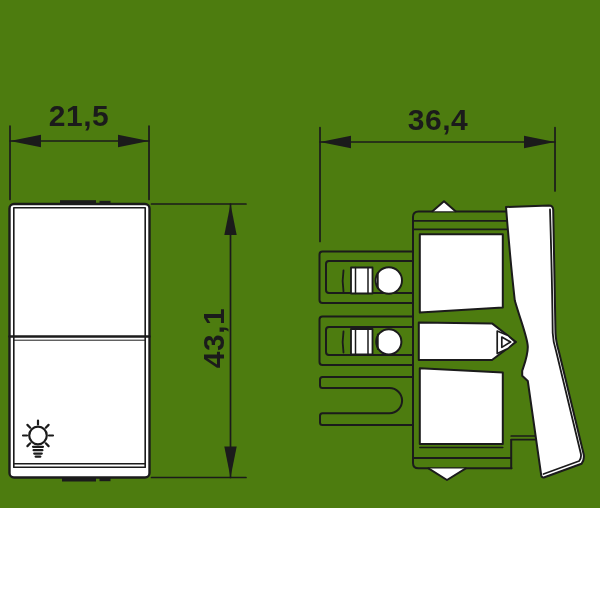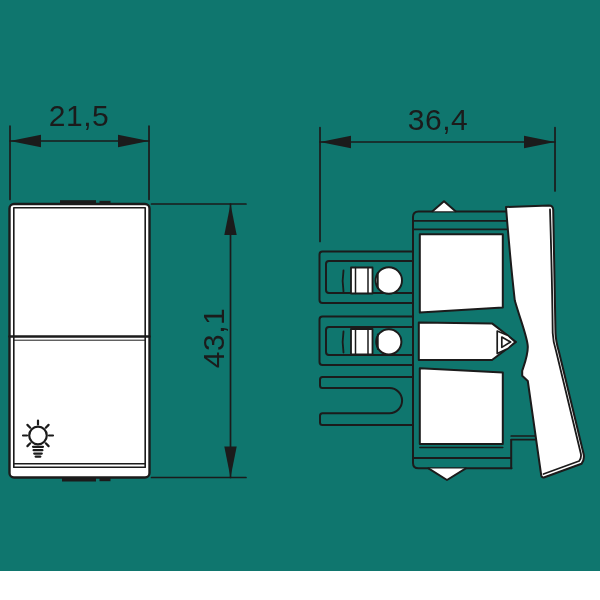--- a/index.html
+++ b/index.html
@@ -1,17 +1,17 @@
 <!DOCTYPE html>
 <html><head>
 <meta charset="utf-8">
 <style>
   html,body{margin:0;padding:0;background:#ffffff;}
-  .canvas{position:relative;width:600px;height:571px;background:#0f766e;overflow:hidden;
-          font-family:"Liberation Sans", sans-serif;}
+  .canvas{position:relative;width:600px;height:508px;background:#4d7c0f;overflow:hidden;
+          font-family:"Liberation Sans", sans-serif;font-weight:bold;}
   svg{position:absolute;left:0;top:0;}
   .dim-text{font-family:"Liberation Sans", sans-serif;font-size:30px;fill:#1b1b1b;
             letter-spacing:0.5px;}
   .ln{stroke:#1b1b1b;fill:none;stroke-linecap:round;stroke-linejoin:round;}
   .fillw{fill:#ffffff;}
   .arrow{fill:#1b1b1b;stroke:none;}
   .tab{fill:#1b1b1b;stroke:none;}
 </style>
 </head>
 <body>

